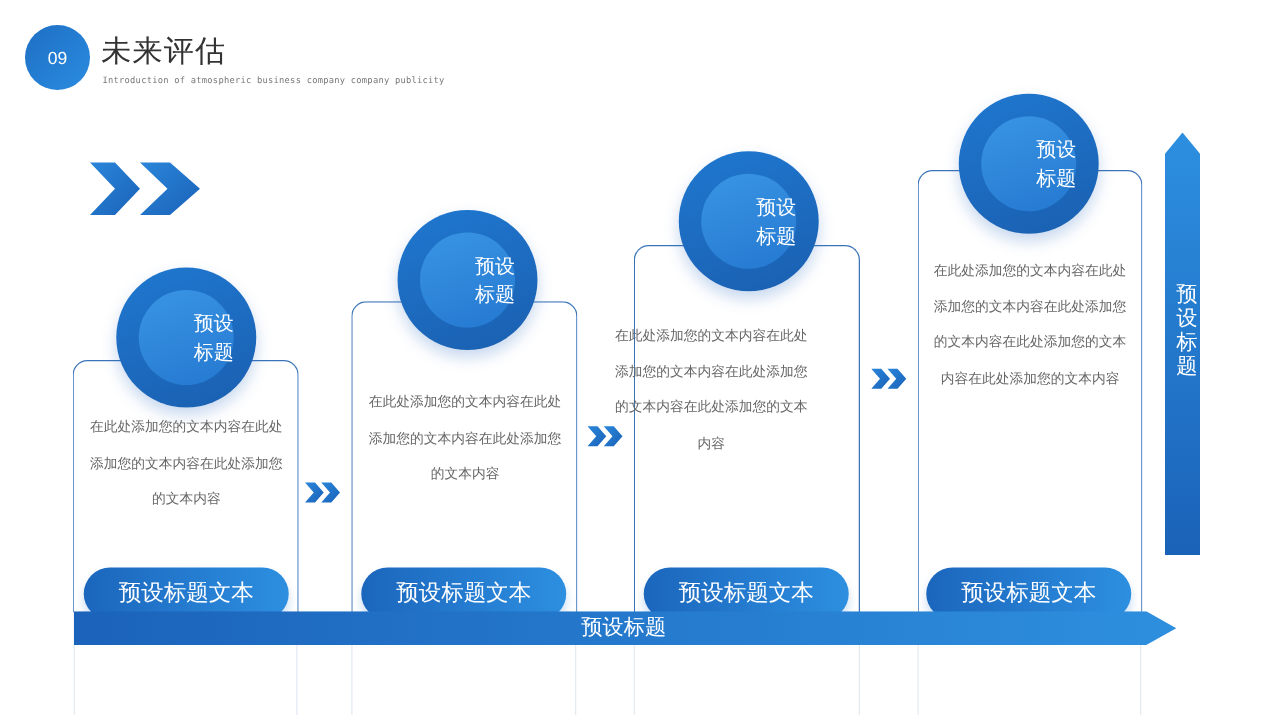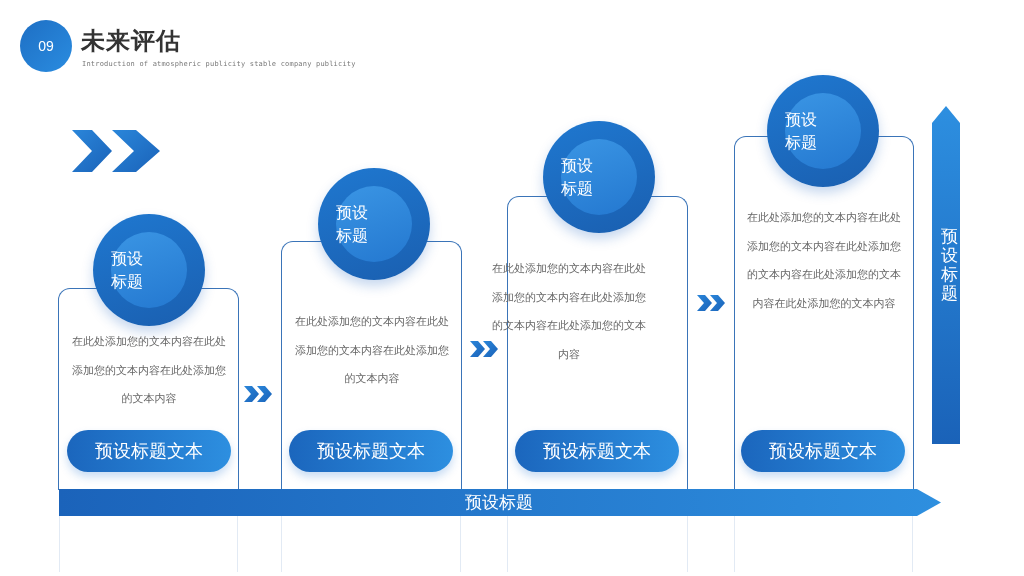--- a/index.html
+++ b/index.html
@@ -9,21 +9,21 @@
       font-family: "DejaVu Sans", "Liberation Sans", sans-serif;
     }
     .hdr-circle {
       position: absolute; left: 20px; top: 20px; width: 52px; height: 52px;
       border-radius: 50%;
       background: linear-gradient(135deg, #1e6fc4 0%, #2a8ce0 100%);
       color: #ffffff; font-size: 14px; line-height: 52px; text-align: center;
       font-family: "Liberation Sans", sans-serif;
     }
     .hdr-title {
-      position: absolute; left: 81px; top: 25px; font-size: 24px; font-weight: bold;
+      position: absolute; left: 81px; top: 25px; font-size: 24px; font-weight: normal;
       color: #333333; letter-spacing: 1px;
     }
     .hdr-sub {
       position: absolute; left: 82px; top: 60px; font-size: 7px; color: #777777;
       font-family: "DejaVu Sans Mono", monospace; letter-spacing: 0.2px;
     }
     .big-chev { position: absolute; left: 72px; top: 126px; width: 90px; height: 50px; }
     .card {
       position: absolute; border: 1.5px solid #3a74b8; border-bottom: none;
       border-radius: 12px 12px 0 0; background: #ffffff; box-sizing: border-box;
@@ -32,32 +32,33 @@
       position: absolute; width: 0; border-left: 1.5px solid rgba(58,116,184,0.15);
     }
     .circle-outer {
       position: absolute; width: 112px; height: 112px; border-radius: 50%;
       background: linear-gradient(160deg, #1f78d0 0%, #1a5fb0 100%);
       box-shadow: 0 6px 12px rgba(30,100,190,0.25);
     }
     .circle-inner {
       position: absolute; left: 18px; top: 18px; width: 76px; height: 76px; border-radius: 50%;
       background: linear-gradient(160deg, #3a95e4 0%, #2478d0 100%);
-      color: #ffffff; font-size: 16px; text-align: left;
+      color: #ffffff; font-size: 16px; text-align: right;
       display: flex; flex-direction: column; justify-content: center; line-height: 23px;
     }
     .desc {
       position: absolute; font-size: 11px; color: #666666; text-align: center;
       line-height: 28.5px;
     }
     .pill {
       position: absolute; width: 164px; height: 42px; border-radius: 21px;
       background: linear-gradient(90deg, #1b66bd 0%, #2d8fe0 100%);
       color: #ffffff; font-size: 18px; line-height: 42px; text-align: center;
       box-shadow: 0 5px 8px rgba(40,120,210,0.25);
+      margin-top: 24px;
     }
     .mini-chev { position: absolute; width: 30px; height: 18px; }
     .base-bar {
       position: absolute; left: 59px; top: 489px; width: 882px; height: 27px;
     }
     .base-label {
       position: absolute; left: 59px; top: 489px; width: 880px; height: 27px;
       color: #ffffff; font-size: 17px; line-height: 27px; text-align: center;
     }
     .v-arrow { position: absolute; left: 932px; top: 106px; width: 28px; height: 338px; }
@@ -82,21 +83,21 @@
     </linearGradient>
     <linearGradient id="gV" x1="0" y1="0" x2="0" y2="1">
       <stop offset="0" stop-color="#2d8fe0"></stop>
       <stop offset="1" stop-color="#1a62b8"></stop>
     </linearGradient>
   </defs>
 </svg>
 
 <div class="hdr-circle">09</div>
 <div class="hdr-title">未来评估</div>
-<div class="hdr-sub">Introduction of atmospheric publicity stable company publicity</div>
+<div class="hdr-sub">Introduction of atmospheric business company company publicity</div>
 
 <svg class="big-chev" viewBox="0 0 90 50">
   <polygon points="0,4 20,4 40,25 20,46 0,46 20,25" fill="url(#gChev)"></polygon>
   <polygon points="40,4 64,4 88,25 64,46 40,46 62,25" fill="url(#gChev)"></polygon>
 </svg>
 
 <div class="card-fade" style="left:59px;top:516px;height:56px;"></div>
 <div class="card-fade" style="left:237px;top:516px;height:56px;"></div>
 <div class="card-fade" style="left:281px;top:516px;height:56px;"></div>
 <div class="card-fade" style="left:460px;top:516px;height:56px;"></div>

